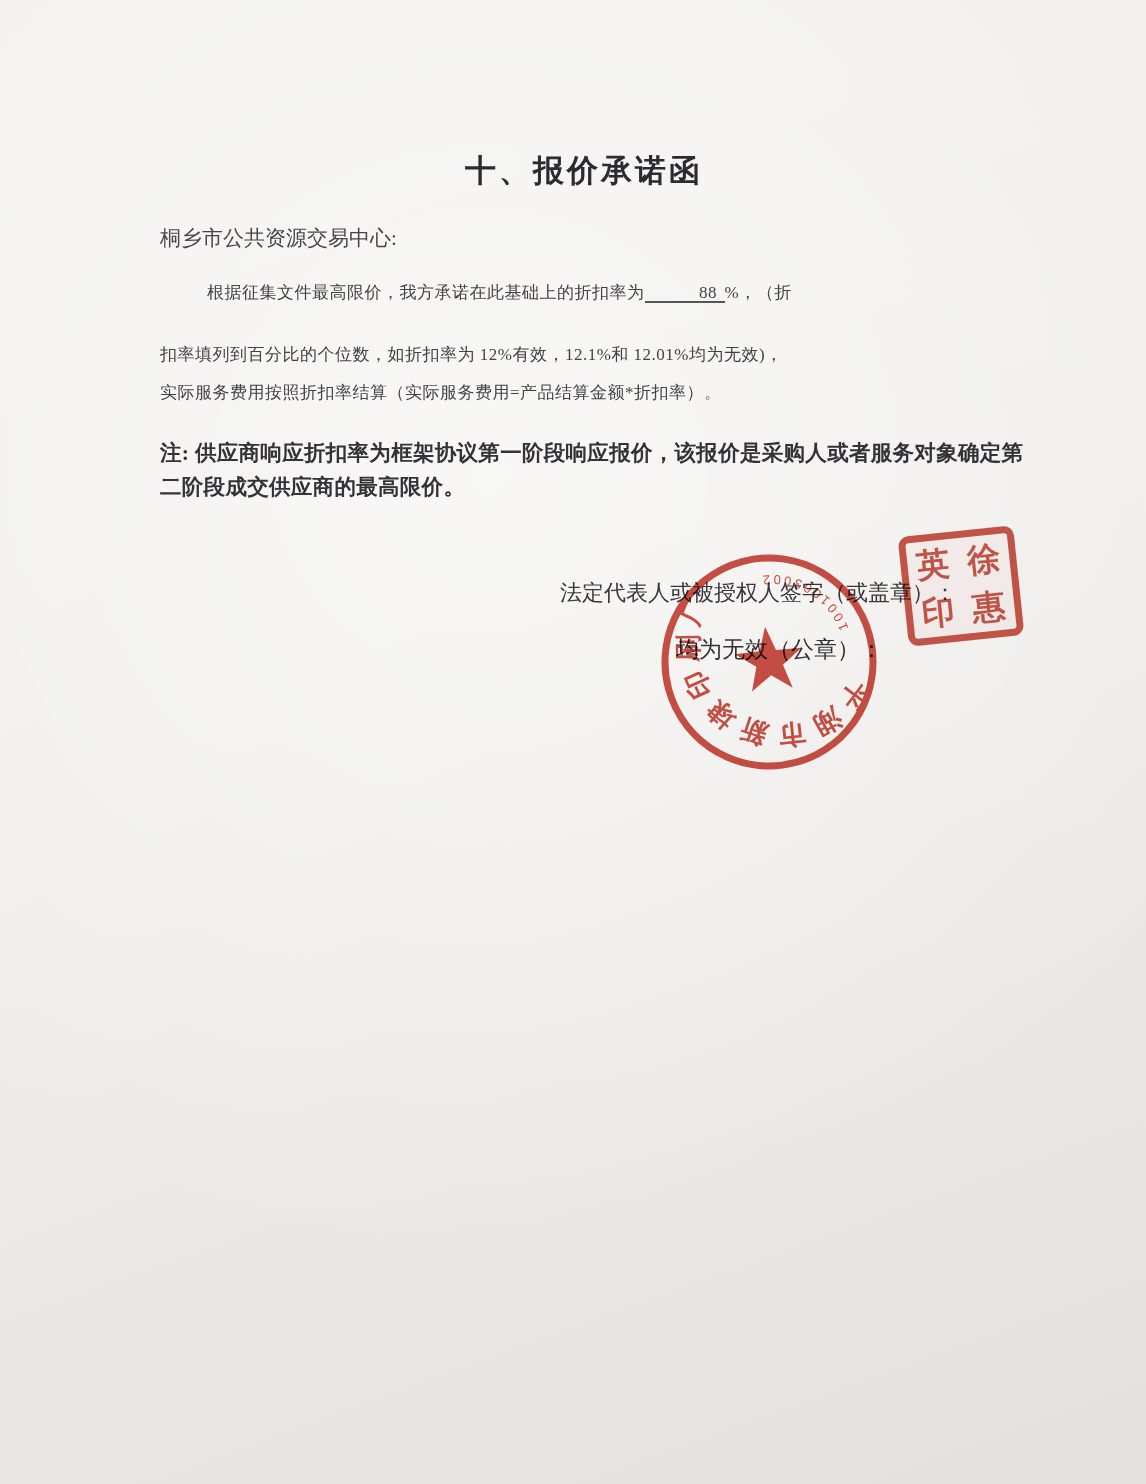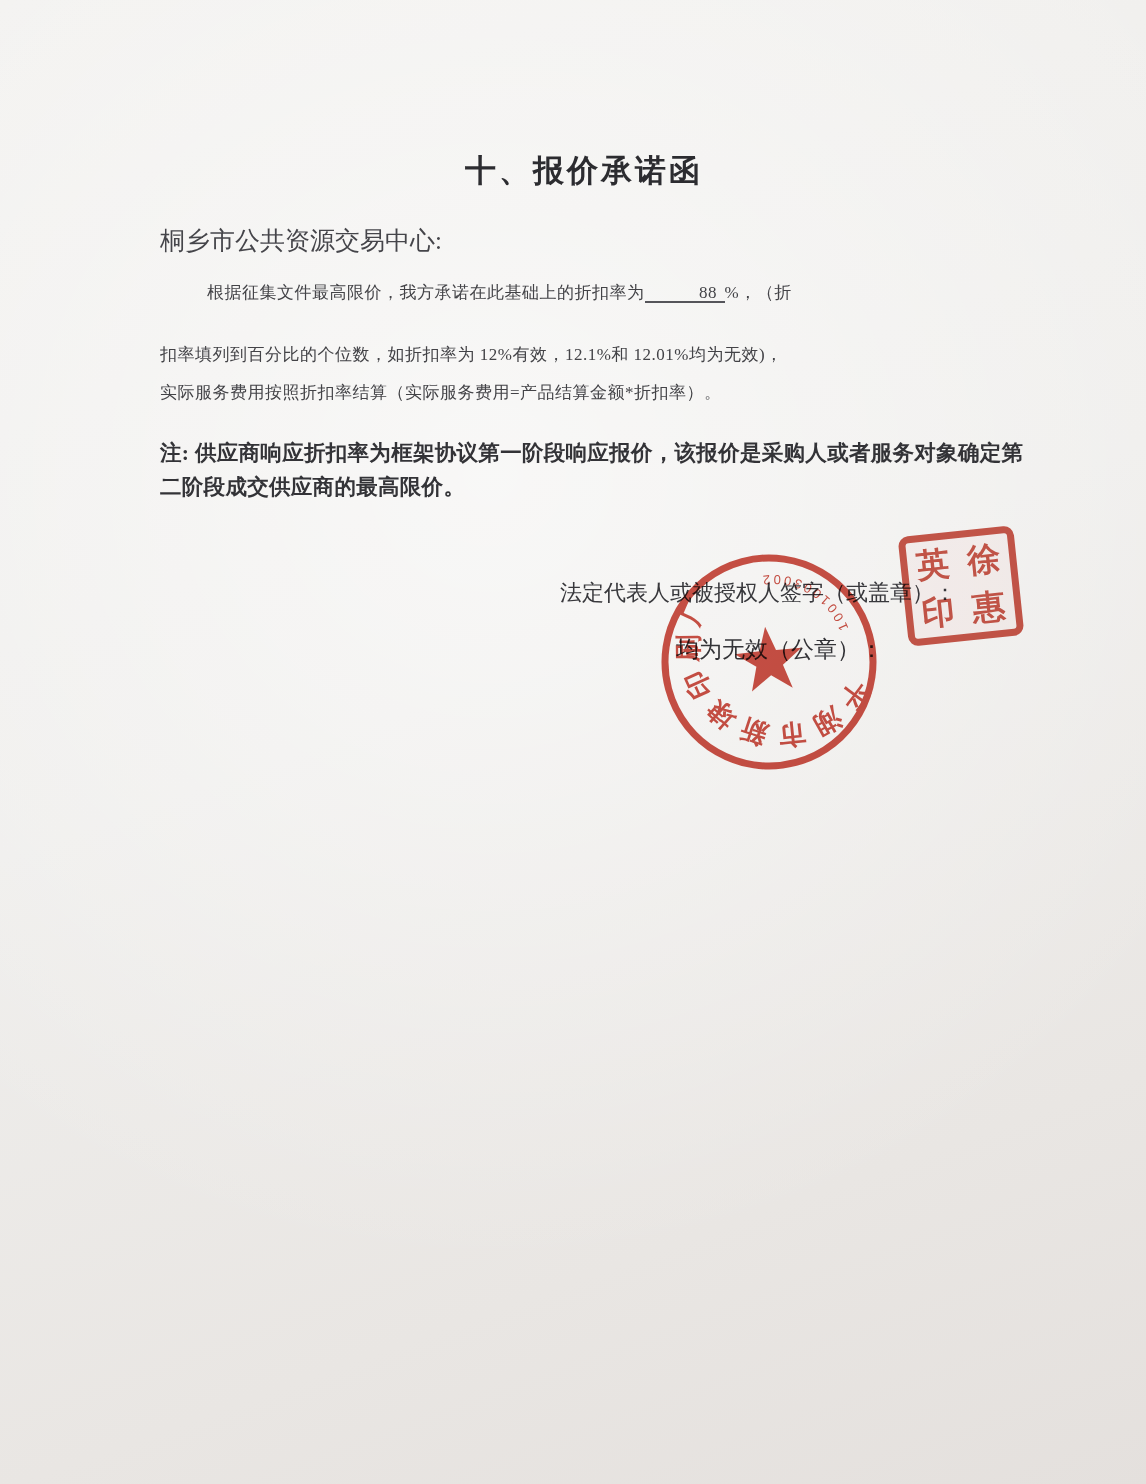--- a/index.html
+++ b/index.html
@@ -14,21 +14,21 @@
       radial-gradient(ellipse 120% 90% at 42% 32%, rgba(255,255,255,.55) 0%, rgba(255,255,255,0) 60%),
       linear-gradient(160deg,#f3f2f0 0%,#efeeec 45%,#e9e6e3 78%,#e4e0dd 100%);
     color:#3e3e42;
     padding-left:22px;
   }
   .txt{position:absolute;white-space:nowrap;}
   .title{
     top:150px;left:0;width:100%;text-align:center;
     font-size:31px;font-weight:bold;letter-spacing:3px;color:#2c2c30;
   }
-  .addressee{top:224px;left:160px;font-size:25px;color:#45454a;}
+  .addressee{top:224px;left:160px;font-size:21px;color:#45454a;}
   .body-line{font-size:17px;letter-spacing:0.5px;color:#434347;}
   .l1{top:281px;left:160px;text-indent:47px;}
   .l2{top:343px;left:160px;}
   .l3{top:381px;left:160px;}
   .blank-underline{
     display:inline-block;min-width:80px;text-align:center;
     border-bottom:2px solid #55555a;line-height:1.0;
     font-family:"Liberation Serif","DejaVu Serif",serif;
   }
   .note-line{font-size:21.5px;font-weight:bold;color:#333337;letter-spacing:0.3px;}

